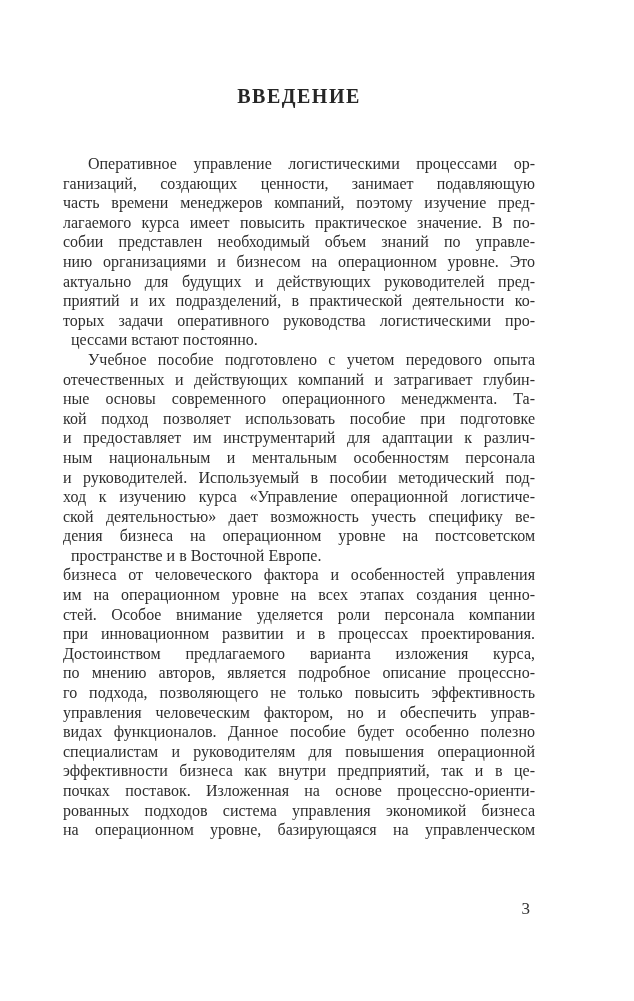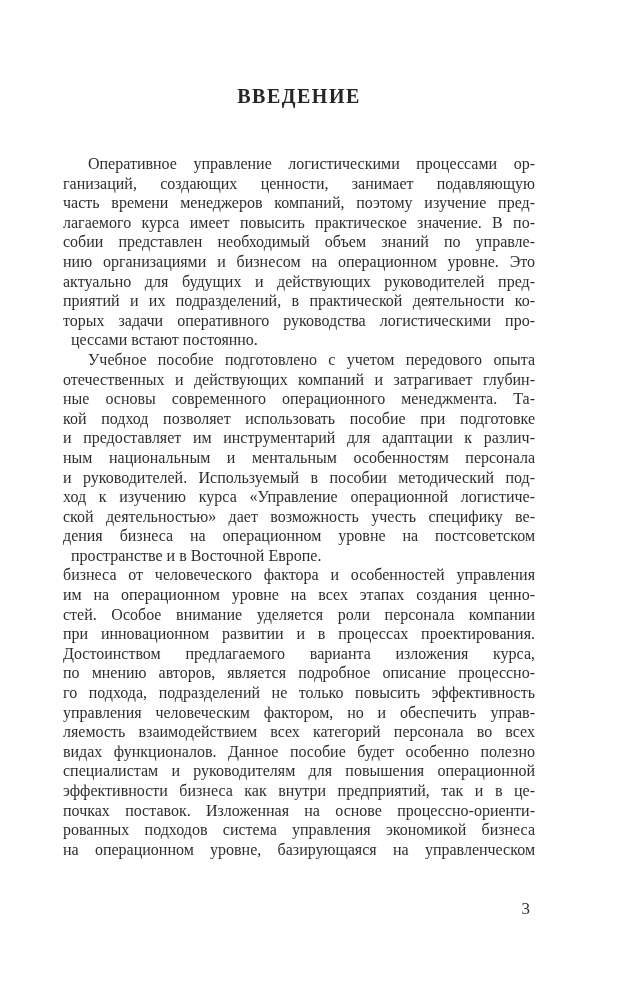--- a/index.html
+++ b/index.html
@@ -97,23 +97,22 @@
         <div class="line">дения бизнеса на операционном уровне на постсоветском</div>
         <div class="line last">пространстве и в Восточной Европе.</div>
       </div>
       <div class="paragraph">
         <div class="line">бизнеса от человеческого фактора и особенностей управления</div>
         <div class="line">им на операционном уровне на всех этапах создания ценно-</div>
         <div class="line">стей. Особое внимание уделяется роли персонала компании</div>
         <div class="line">при инновационном развитии и в процессах проектирования.</div>
         <div class="line">Достоинством предлагаемого варианта изложения курса,</div>
         <div class="line">по мнению авторов, является подробное описание процессно-</div>
-        <div class="line">го подхода, подразделений не только повысить эффективность</div>
+        <div class="line">го подхода, позволяющего не только повысить эффективность</div>
         <div class="line">управления человеческим фактором, но и обеспечить управ-</div>
-        <div class="line">ляемость взаимодействием всех категорий персонала во всех</div>
         <div class="line">видах функционалов. Данное пособие будет особенно полезно</div>
         <div class="line">специалистам и руководителям для повышения операционной</div>
         <div class="line">эффективности бизнеса как внутри предприятий, так и в це-</div>
         <div class="line">почках поставок. Изложенная на основе процессно-ориенти-</div>
         <div class="line">рованных подходов система управления экономикой бизнеса</div>
         <div class="line">на операционном уровне, базирующаяся на управленческом</div>
       </div>
     </div>
 
   <div class="page-number">3</div>

